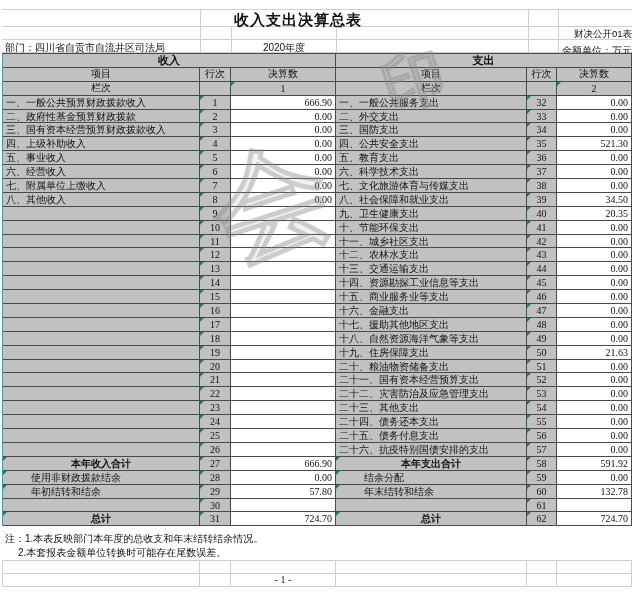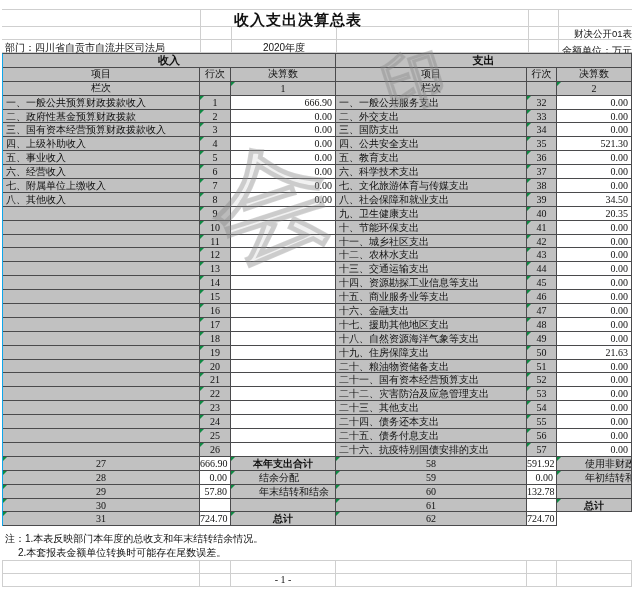--- a/index.html
+++ b/index.html
@@ -268,20 +268,21 @@
       <div class="c num"></div>
       <div class="c g item">二十五、债务付息支出</div>
       <div class="c g ln tri">56</div>
       <div class="c num">0.00</div>
       <div class="c g item"></div>
       <div class="c g ln tri">26</div>
       <div class="c num"></div>
       <div class="c g item">二十六、抗疫特别国债安排的支出</div>
       <div class="c g ln tri">57</div>
       <div class="c num">0.00</div>
+      <div class="c g item total tri">本年收入合计</div>
       <div class="c g ln tri">27</div>
       <div class="c num">666.90</div>
       <div class="c g item total tri">本年支出合计</div>
       <div class="c g ln tri">58</div>
       <div class="c num">591.92</div>
       <div class="c g item indent tri">使用非财政拨款结余</div>
       <div class="c g ln tri">28</div>
       <div class="c num">0.00</div>
       <div class="c g item indent tri">结余分配</div>
       <div class="c g ln tri">59</div>

